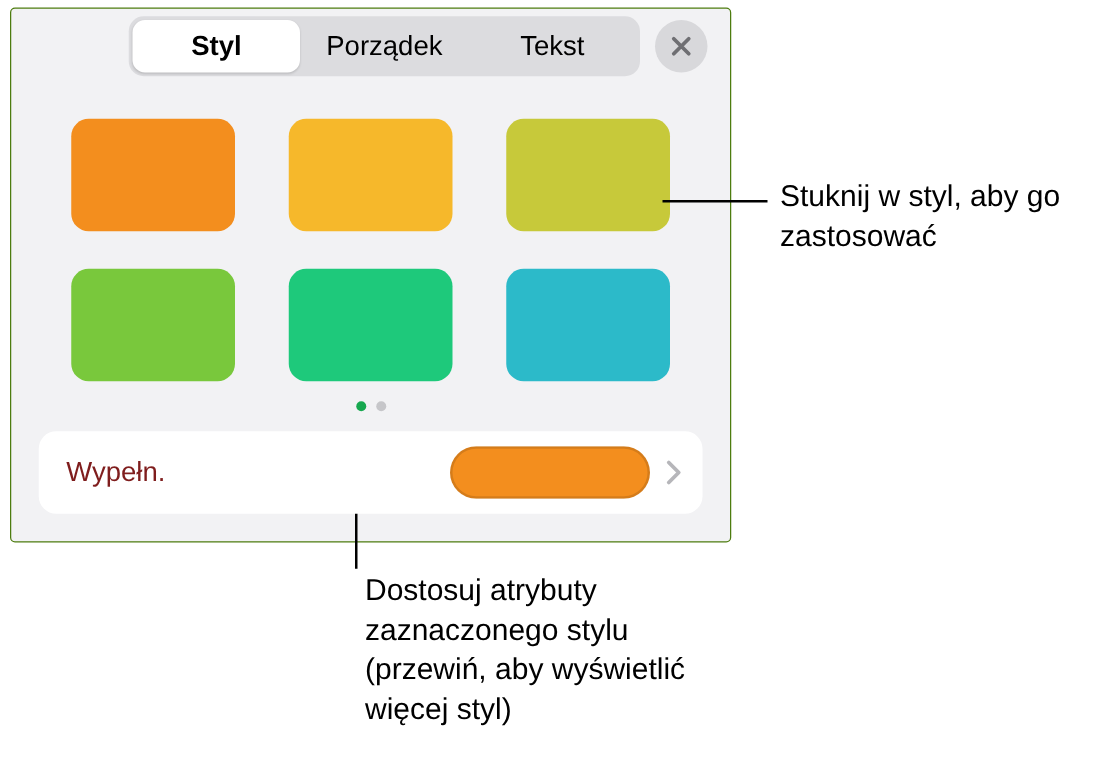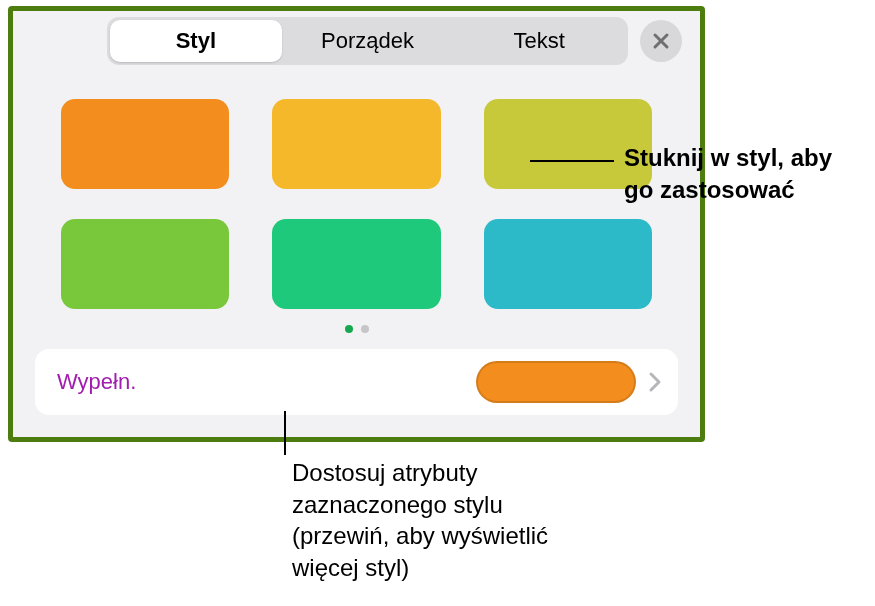--- a/index.html
+++ b/index.html
@@ -7,22 +7,22 @@
     font-family: -apple-system, "Helvetica Neue", Helvetica, Arial, sans-serif;
     background: #fff;
     width: 875px;
     height: 606px;
     position: relative;
   }
   .panel {
     position: absolute;
     left: 8px;
     top: 6px;
-    width: 697px;
-    border: 5px solid #4d7c0f;
+    width: 577px;
+    border: 1px solid #4d7c0f;
     border-radius: 4px;
     background: #f2f2f4;
   }
   .header {
     display: flex;
     align-items: center;
     padding: 6px 18px 6px 6px;
     gap: 12px;
   }
   .tabs {
@@ -91,21 +91,21 @@
     background: #fff;
     border-radius: 14px;
     height: 66px;
     display: flex;
     align-items: center;
     padding: 0 16px 0 22px;
     cursor: pointer;
   }
   .fill-label {
     font-size: 22px;
-    color: #a21caf;
+    color: #7f1d1d;
     flex: 1;
   }
   .fill-preview {
     width: 160px;
     height: 42px;
     border-radius: 21px;
     border: 2px solid rgba(0,0,0,.12);
   }
   .chevron {
     margin-left: 12px;
@@ -165,16 +165,16 @@
     <span class="fill-label">Wypełn.</span>
     <div class="fill-preview" style="background:#f38e1e"></div>
     <svg class="chevron" viewBox="0 0 14 22">
         <path d="M3 3 L11 11 L3 19"></path>
       </svg>
   </div>
 
 </div>
 
 <div class="callout-line" style="left:530px; top:160px; width:84px;"></div>
-<div class="callout" style="left:624px; top:142px; width:230px;font-weight:bold;">Stuknij w styl, aby go zastosować</div>
+<div class="callout" style="left:624px; top:142px; width:230px;">Stuknij w styl, aby go zastosować</div>
 
 <div class="callout-line vert" style="left:284px; top:411px; height:44px;"></div>
 <div class="callout" style="left:292px; top:457px; width:280px;">Dostosuj atrybuty zaznaczonego stylu (przewiń, aby wyświetlić więcej styl)</div>
 
 </body></html>

